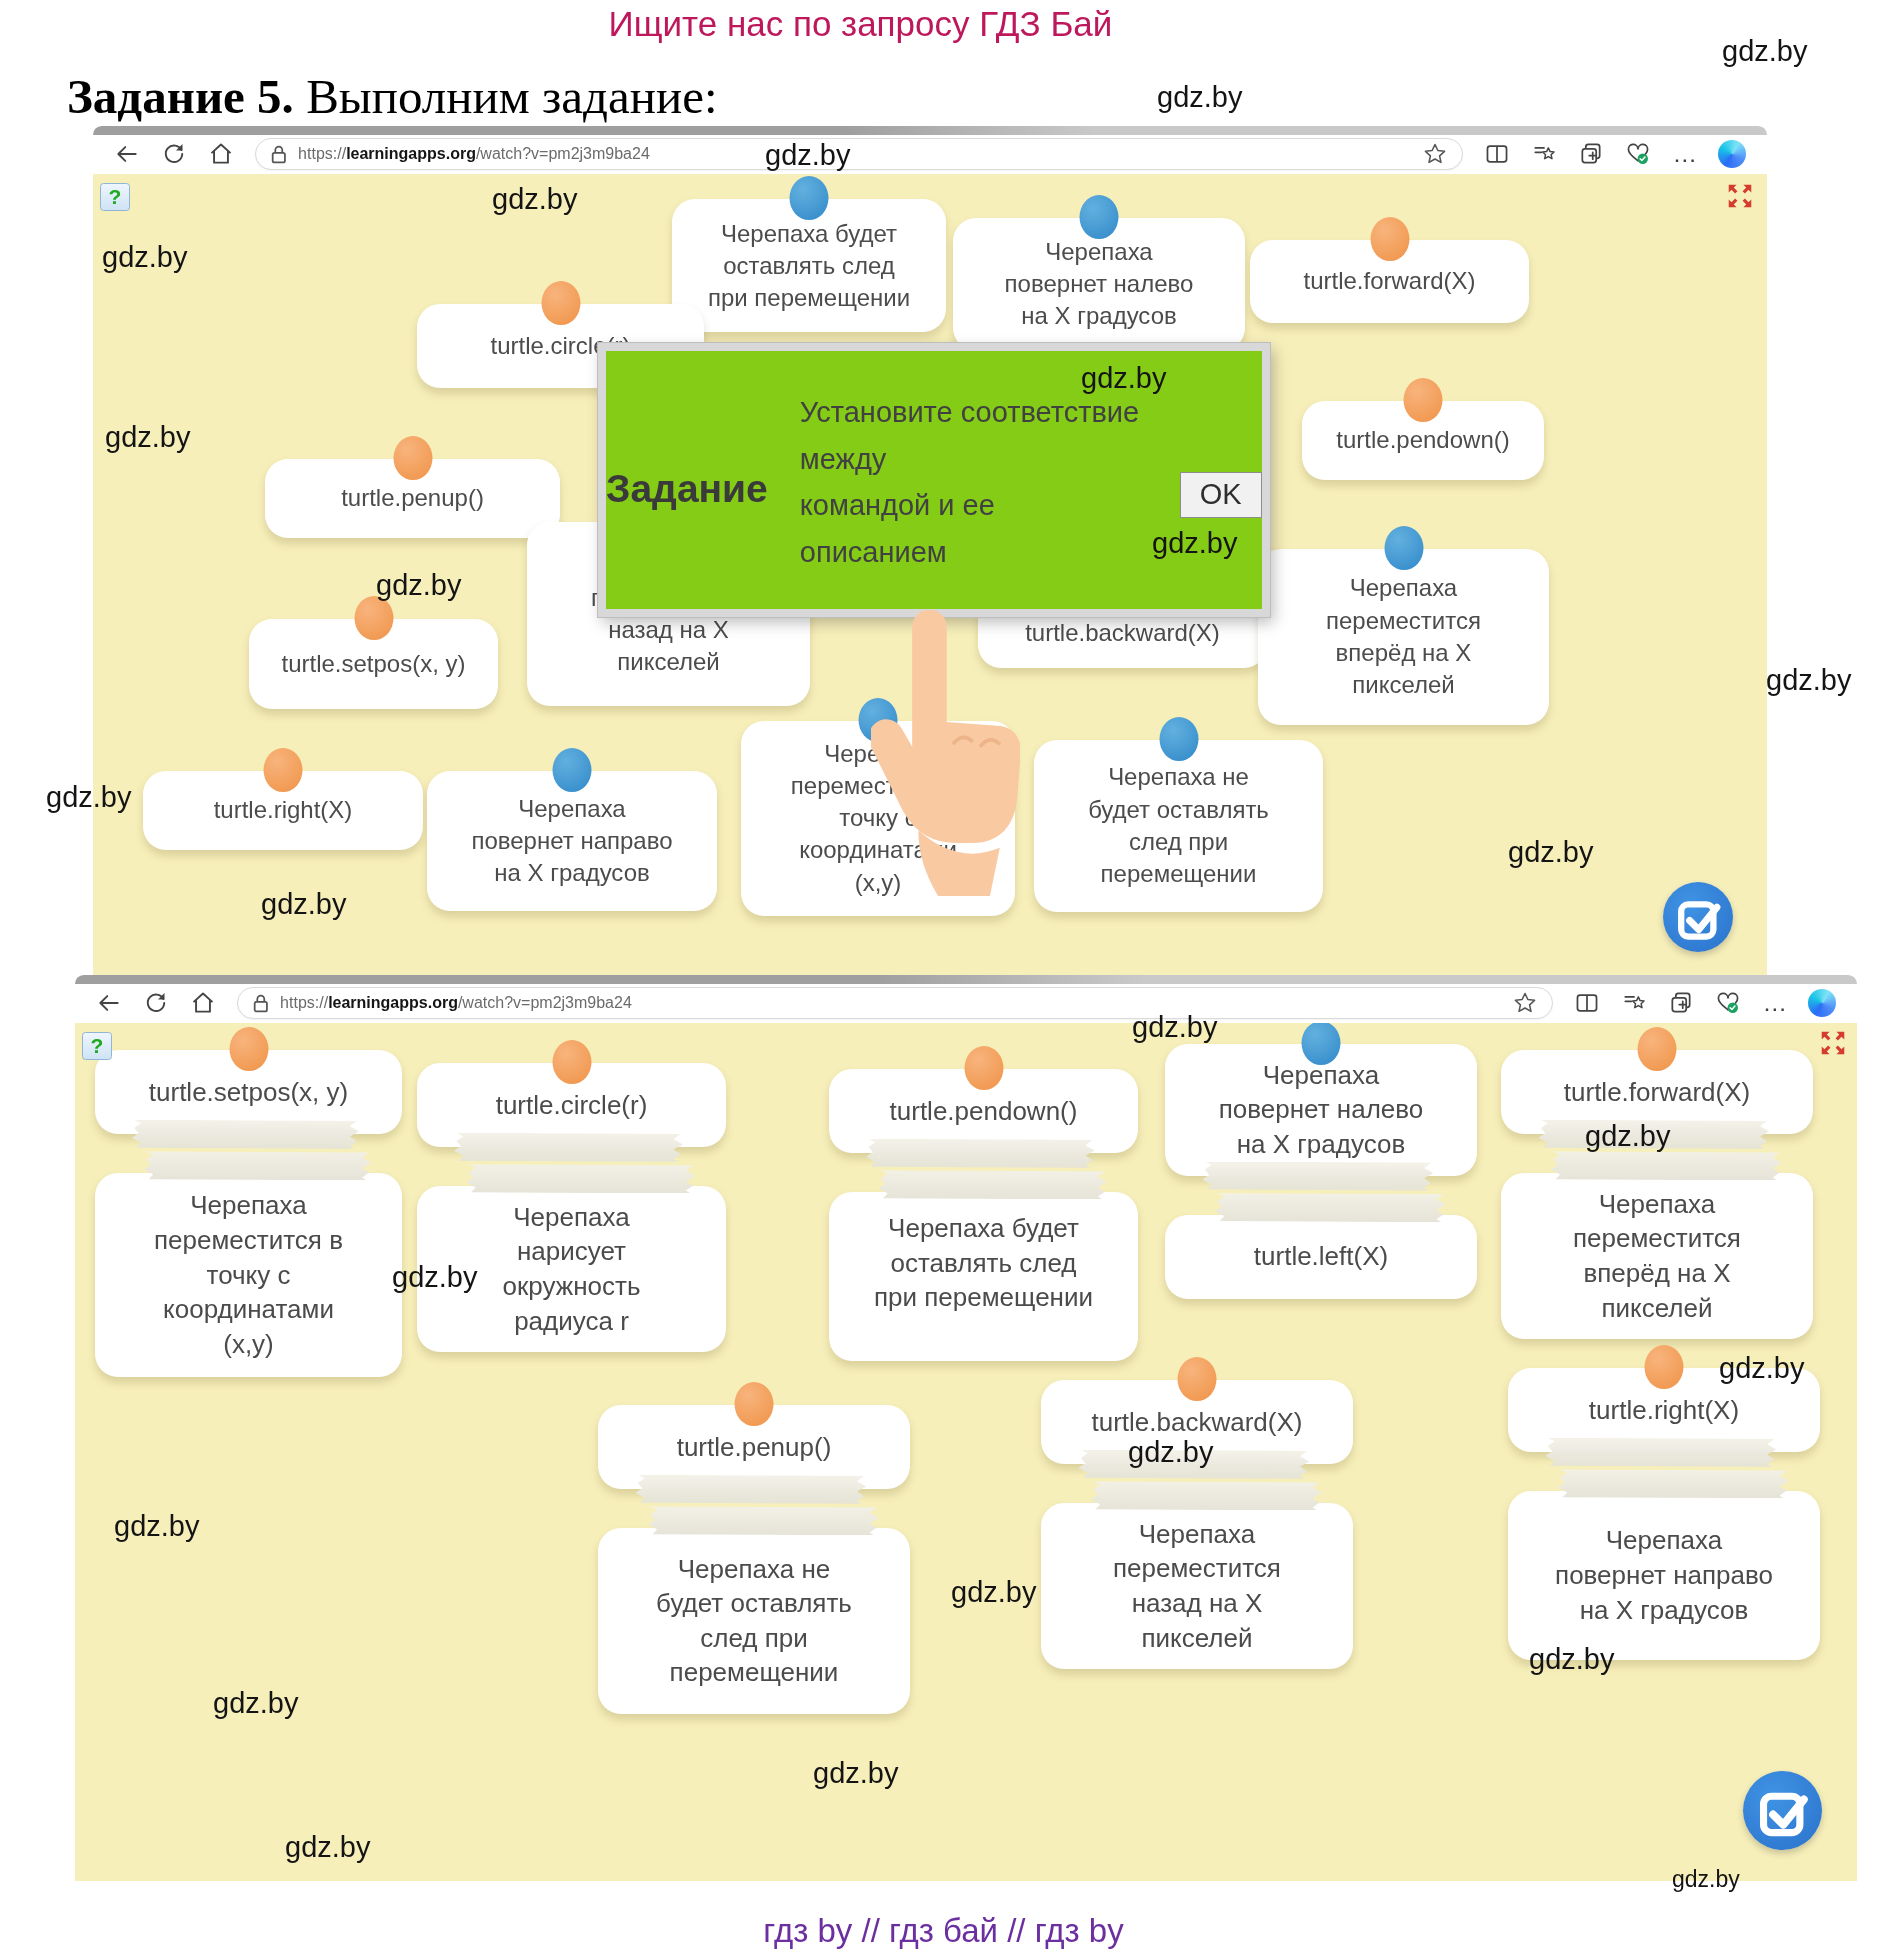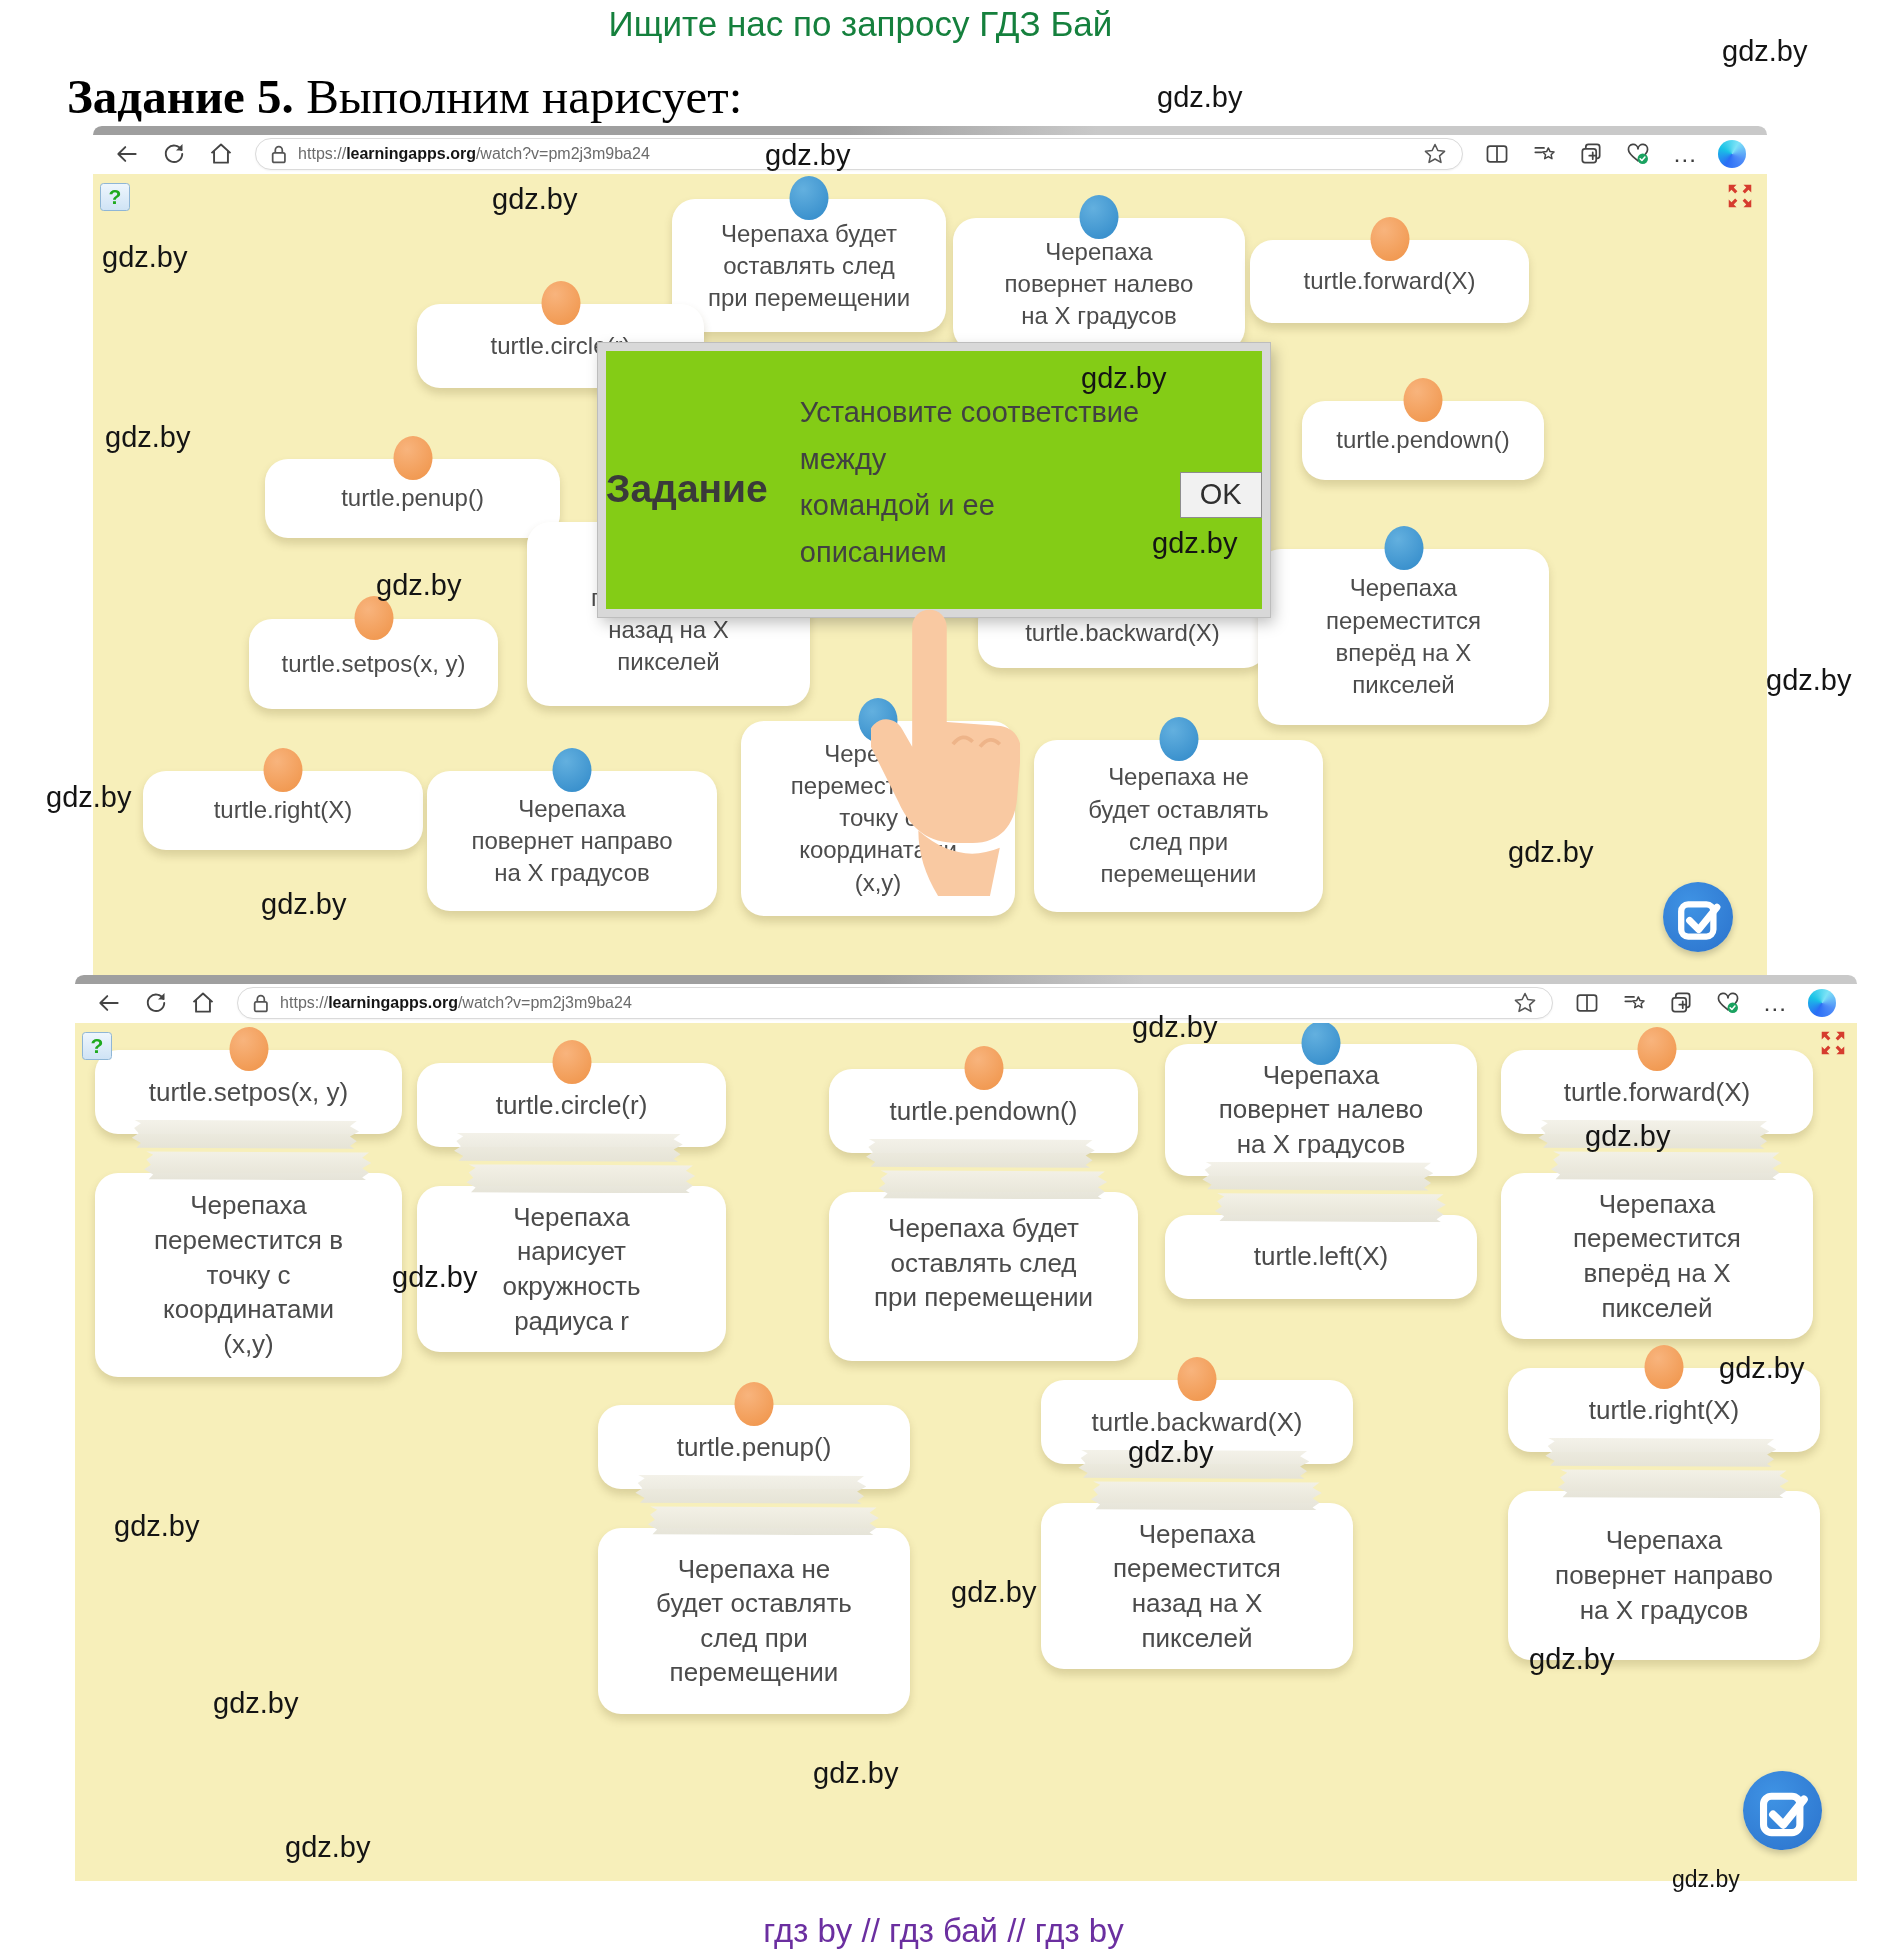--- a/index.html
+++ b/index.html
@@ -1,20 +1,20 @@
 <!DOCTYPE html>
 <html style="font-size:14px"><head>
 <meta charset="utf-8">
 <style>
   html,body{margin:0;padding:0;background:#fff;}
   #stage{position:relative;width:1887px;height:1954px;background:#ffffff;overflow:hidden;
          font-family:"Liberation Sans", sans-serif;}
   
   .green-banner{position:absolute;left:0;top:3.5px;width:1721px;text-align:center;
-        font-size:35px;font-weight:500;color:#15803d;}
+        font-size:35px;font-weight:500;color:#be185d;}
   .page-title{position:absolute;left:67px;top:68px;font-family:"Liberation Serif", serif;
         font-size:49px;color:#000;}
   .page-title b{font-weight:bold;}
   .footer-line{position:absolute;left:0;top:1912px;width:1887px;text-align:center;
         font-size:33px;color:#6b2fa0;}
   .wm{position:absolute;font-size:29px;font-weight:500;color:#141414;z-index:30;white-space:nowrap;}
   .w1{left:1722px;top:35px;}  .w2{left:1157px;top:81px;}  .w3{left:492px;top:183px;}
   .w4{left:765px;top:139px;}  .w5{left:102px;top:241px;}  .w6{left:105px;top:421px;}
   .w7{left:376px;top:569px;}  .w8{left:1081px;top:362px;} .w9{left:1152px;top:527px;}
   .w10{left:1766px;top:664px;}.w11{left:46px;top:781px;}  .w12{left:261px;top:888px;}
@@ -119,21 +119,21 @@
                           2% 96%,4% 80%,0% 62%,3% 46%,1% 28%,4% 12%);}
   .strip.s1{left:12%;right:14%;top:-14px;}
   .strip.s2{left:16%;right:10%;top:17.6px;}
 </style>
 </head>
 <body>
 
 <div id="stage">
 
   <div class="green-banner">Ищите нас по запросу ГДЗ Бай</div>
-  <div class="page-title"><b>Задание 5.</b><span> Выполним нарисует:</span></div>
+  <div class="page-title"><b>Задание 5.</b><span> Выполним задание:</span></div>
 
   <div class="bwin" id="win1">
     <div class="winstrip"></div>
     <div class="toolbar">
       <svg class="tbi" viewBox="0 0 30 30">
           <path d="M25 15 H6 M13 7 l-8 8 8 8" fill="none" stroke="#444" stroke-width="2.2" stroke-linecap="round" stroke-linejoin="round"></path>
         </svg>
       <svg class="tbi" viewBox="0 0 30 30">
           <path d="M23.5 10.5 A9.5 9.5 0 1 0 24.5 15" fill="none" stroke="#444" stroke-width="2.2" stroke-linecap="round"></path>
           <path d="M24.8 3.5 v7.5 h-7.5 z" fill="#444"></path>

